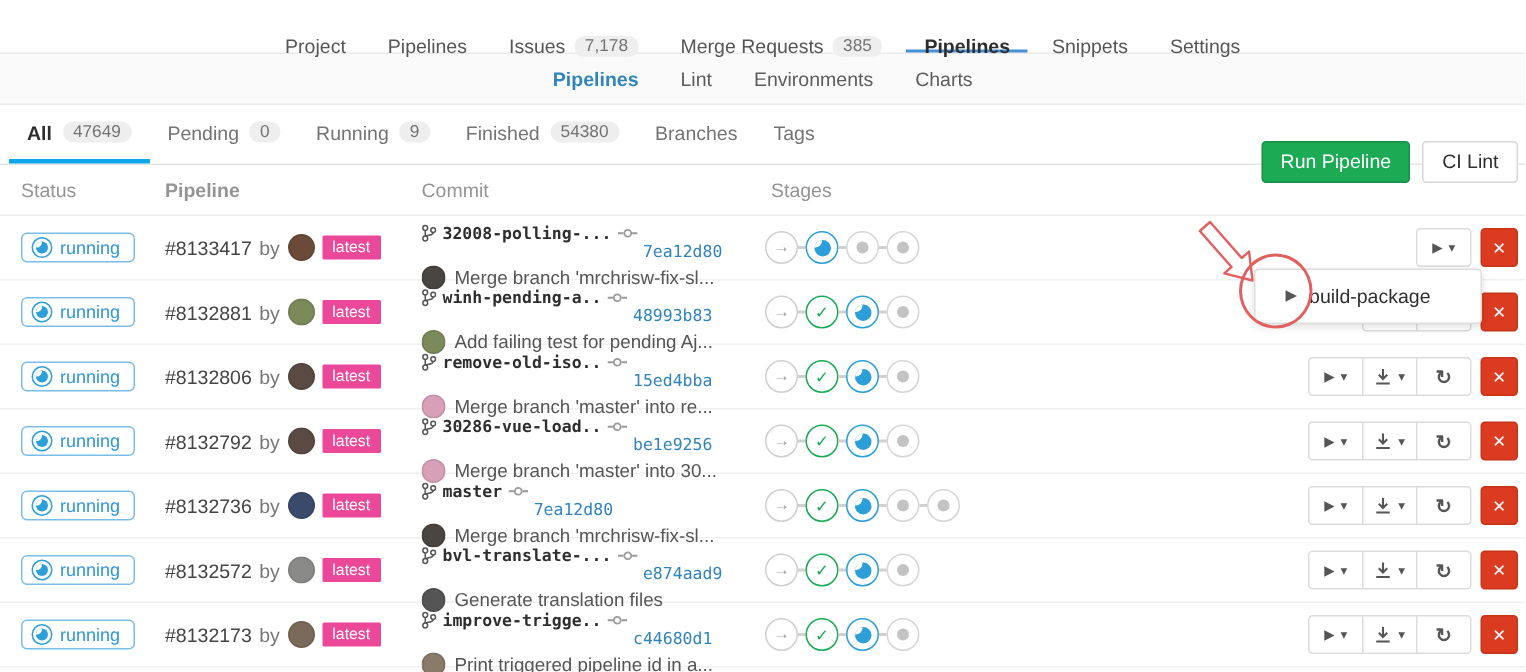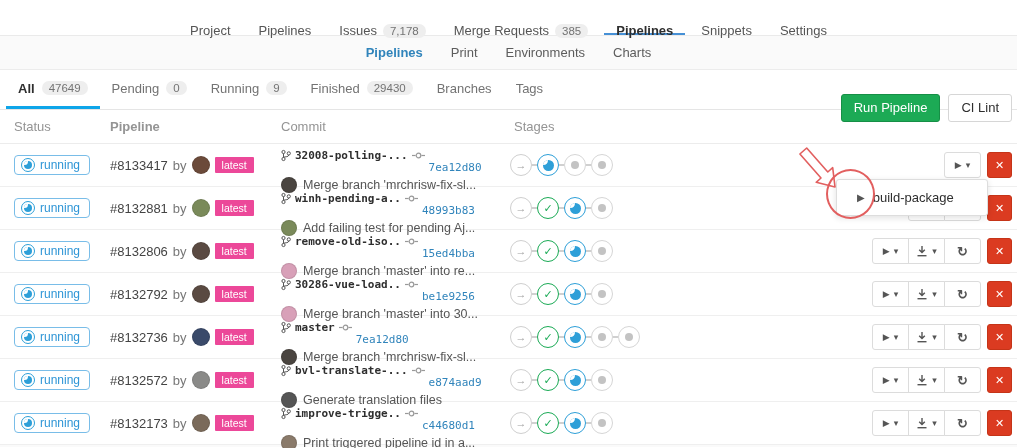--- a/index.html
+++ b/index.html
@@ -103,31 +103,31 @@
       <span class="top-nav-item">Pipelines</span>
       <span class="top-nav-item">Issues <span class="badge">7,178</span></span>
       <span class="top-nav-item">Merge Requests <span class="badge">385</span></span>
       <span class="top-nav-item active">Pipelines</span>
       <span class="top-nav-item">Snippets</span>
       <span class="top-nav-item">Settings</span>
     </nav>
 
   <nav class="sub-nav" id="sub-nav">
       <span class="sub-nav-item active">Pipelines</span>
-      <span class="sub-nav-item">Print</span>
+      <span class="sub-nav-item">Lint</span>
       <span class="sub-nav-item">Environments</span>
       <span class="sub-nav-item">Charts</span>
     </nav>
 
   <div class="tabs-bar">
     <div id="filter-tabs" style="display:flex;align-items:stretch;">
         <span class="tab-item active">All <span class="badge">47649</span></span>
         <span class="tab-item">Pending <span class="badge">0</span></span>
         <span class="tab-item">Running <span class="badge">9</span></span>
-        <span class="tab-item">Finished <span class="badge">29430</span></span>
+        <span class="tab-item">Finished <span class="badge">54380</span></span>
         <span class="tab-item">Branches</span>
         <span class="tab-item">Tags</span>
       </div>
     <div class="tabs-actions">
       <button class="btn btn-green">Run Pipeline</button>
       <button class="btn btn-default">CI Lint</button>
     </div>
   </div>
 
   <div class="thead">

